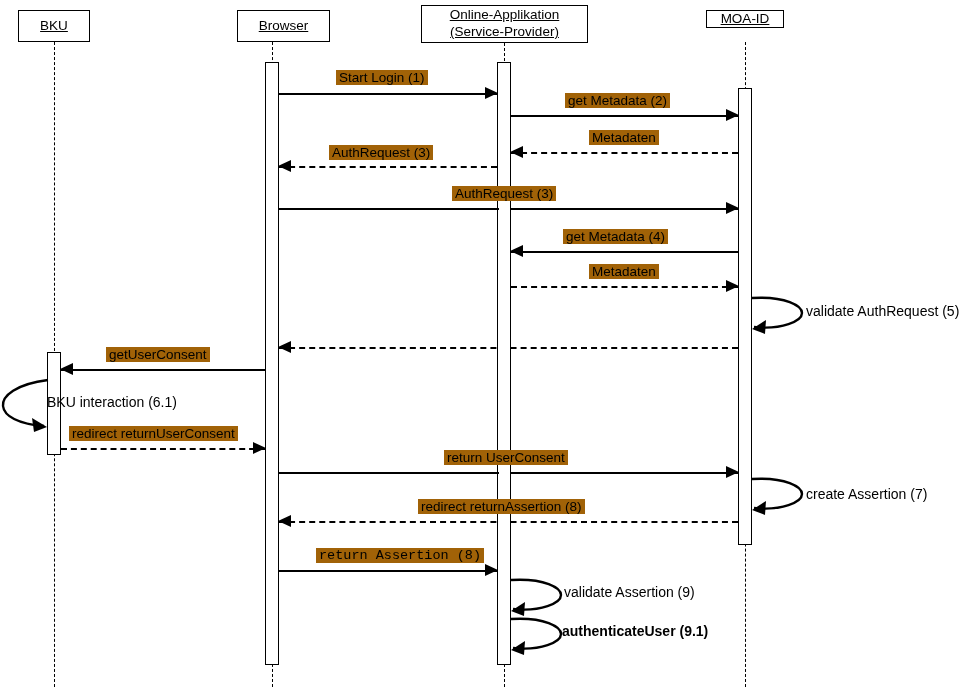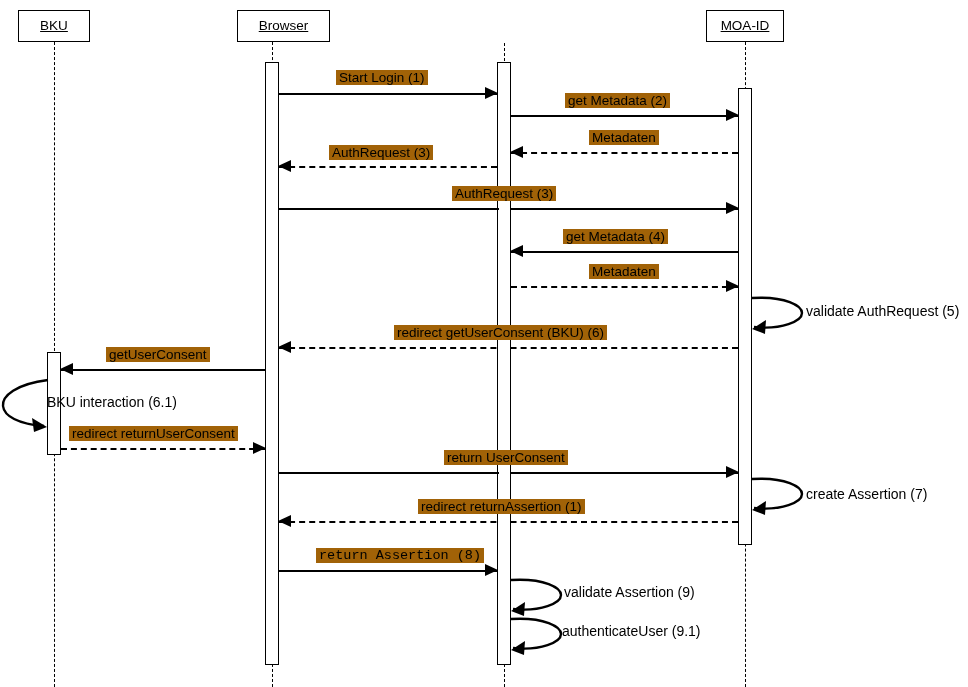--- a/index.html
+++ b/index.html
@@ -40,21 +40,24 @@
   <div class="activation" style="left:497px;top:62px;width:14px;height:603px;"></div>
   <div class="activation" style="left:738px;top:88px;width:14px;height:457px;"></div>
   <div class="activation" style="left:47px;top:352px;width:14px;height:103px;"></div>
 
   <div class="lifeline-head" style="left:18px;top:10px;width:72px;height:32px;">
     <span>BKU</span>
   </div>
   <div class="lifeline-head" style="left:237px;top:10px;width:93px;height:32px;">
     <span>Browser</span>
   </div>
-  <div class="lifeline-head" style="left:706px;top:10px;width:78px;height:32px;">
+  <div class="lifeline-head" style="left:421px;top:5px;width:167px;height:38px;">
+    <span>Online-Applikation (Service-Provider)</span>
+  </div>
+  <div class="lifeline-head" style="left:706px;top:10px;width:78px;height:18px;">
     <span>MOA-ID</span>
   </div>
 
   <div class="msg solid" style="left:279px;top:93px;width:218px;">
     <div class="shaft"></div>
     <div class="head-r"></div>
   </div>
   <div class="msg-label" style="left:336px;top:70px;">Start Login (1)</div>
 
   <div class="msg solid" style="left:511px;top:115px;width:227px;">
@@ -90,21 +93,20 @@
   <div class="msg dashed" style="left:511px;top:286px;width:227px;">
     <div class="shaft"></div>
     <div class="head-r"></div>
   </div>
   <div class="msg-label" style="left:589px;top:264px;">Metadaten</div>
 
   <div class="msg dashed" style="left:279px;top:347px;width:459px;">
     <div class="shaft"></div>
     <div class="head-l"></div>
   </div>
-  <div class="msg-label" style="left:394px;top:325px;">redirect getUserConsent (BKU) (6)</div>
 
   <div class="msg solid" style="left:61px;top:369px;width:204px;">
     <div class="shaft"></div>
     <div class="head-l"></div>
   </div>
   <div class="msg-label" style="left:106px;top:347px;">getUserConsent</div>
 
   <div class="msg dashed" style="left:61px;top:448px;width:204px;">
     <div class="shaft"></div>
     <div class="head-r"></div>
@@ -114,21 +116,21 @@
   <div class="msg solid" style="left:279px;top:472px;width:459px;">
     <div class="shaft"></div>
     <div class="head-r"></div>
   </div>
   <div class="msg-label" style="left:444px;top:450px;">return UserConsent</div>
 
   <div class="msg dashed" style="left:279px;top:521px;width:459px;">
     <div class="shaft"></div>
     <div class="head-l"></div>
   </div>
-  <div class="msg-label" style="left:418px;top:499px;">redirect returnAssertion (1)</div>
+  <div class="msg-label" style="left:418px;top:499px;">redirect returnAssertion (8)</div>
 
   <div class="msg solid" style="left:279px;top:570px;width:218px;">
     <div class="shaft"></div>
     <div class="head-r"></div>
   </div>
   <div class="msg-label" style="left:316px;top:548px;font-family:Liberation Mono, monospace;">return Assertion (8)</div>
 
   <div class="gapmask" style="left:498.5px;top:203px;width:11px;height:11px;"></div>
   <div class="gapmask" style="left:498.5px;top:342px;width:11px;height:11px;"></div>
   <div class="gapmask" style="left:498.5px;top:467px;width:11px;height:11px;"></div>
@@ -165,15 +167,15 @@
     </svg>
   </div>
   <div class="self-label" style="left:564px;top:584px;text-align:right;">validate Assertion (9)</div>
 
   <div class="selfloop" style="left:511px;top:615px;">
     <svg width="58" height="42" viewBox="0 0 58 42">
       <path d="M0,4 C34,2 50,12 50,19 C50,27 30,36 2,33" fill="none" stroke="#000" stroke-width="2.4"></path>
       <polygon points="14,26 0,35 13,40" fill="#000"></polygon>
     </svg>
   </div>
-  <div class="self-label" style="left:562px;top:623px;">authenticateUser (9.1)</div>
+  <div class="self-label" style="left:562px;top:623px;font-weight:bold;">authenticateUser (9.1)</div>
 
 </div>
 
 </body></html>

